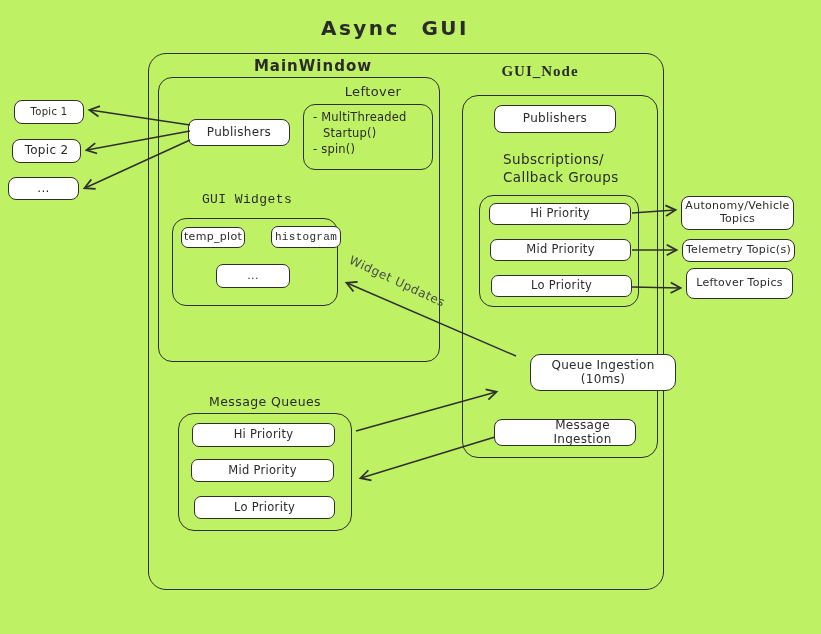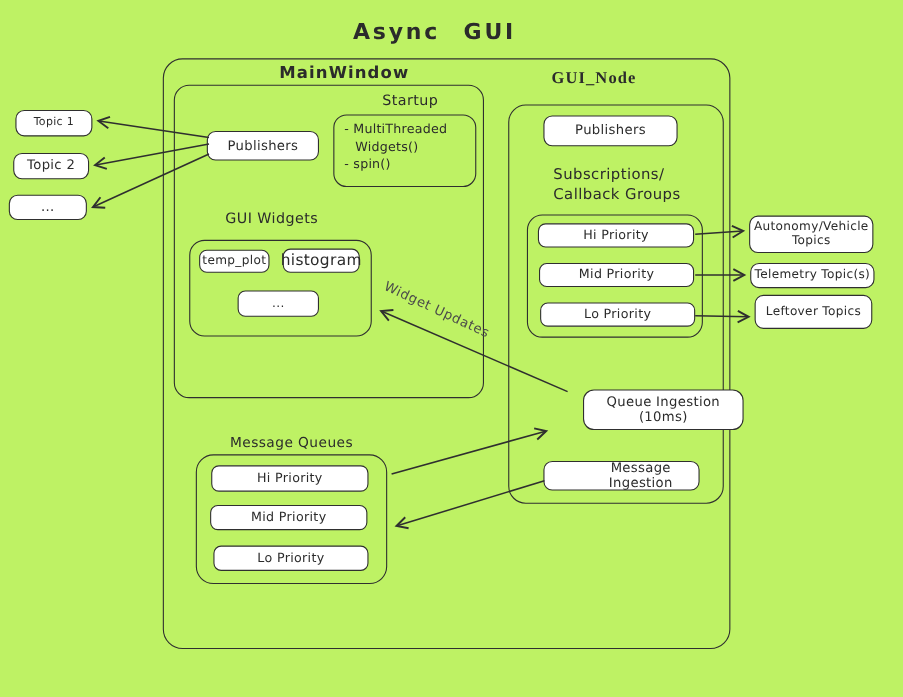--- a/index.html
+++ b/index.html
@@ -97,32 +97,32 @@
 
   <div class="diagram-title">Async GUI</div>
 
   <div class="box container-box" style="left:148px; top:53px; width:516px; height:537px; border-radius:18px;"></div>
 
   <div class="lbl center section-title" style="left:243px; top:57px; width:140px;">MainWindow</div>
   <div class="box container-box" style="left:158px; top:77px; width:282px; height:285px; border-radius:14px;"></div>
 
   <div class="box leaf" style="left:188px; top:119px; width:102px; height:27px; font-size:12px;">Publishers</div>
 
-  <div class="lbl center" style="left:328px; top:84px; width:90px;">Startup</div>
+  <div class="lbl center" style="left:328px; top:84px; width:90px;">Leftover</div>
   <div class="box" style="left:303px; top:104px; width:130px; height:66px; border-radius:12px;"></div>
   <div class="startup-lines">
     <div>- MultiThreaded</div>
-    <div class="indent">Widgets()</div>
+    <div class="indent">Startup()</div>
     <div>- spin()</div>
   </div>
 
-  <div class="lbl center" style="left:185px; top:192px; width:124px;">GUI Widgets</div>
+  <div class="lbl center" style="left:185px; top:192px; width:124px;font-family:Liberation Mono, monospace;">GUI Widgets</div>
   <div class="box" style="left:172px; top:218px; width:166px; height:88px; border-radius:14px;"></div>
   <div class="box leaf" style="left:181px; top:227px; width:64px; height:21px; font-size:11px; border-radius:7px;text-align:right;">temp_plot</div>
-  <div class="box leaf" style="left:257px; top:226px; width:70px; height:22px; font-size:14px; border-radius:7px;">histogram</div>
+  <div class="box leaf" style="left:271px; top:226px; width:70px; height:22px; font-size:11px; border-radius:7px;font-family:Liberation Mono, monospace;">histogram</div>
   <div class="box leaf" style="left:216px; top:264px; width:74px; height:24px; font-size:11px; border-radius:7px;">...</div>
 
   <div class="box leaf" style="left:14px; top:100px; width:70px; height:24px; font-size:10px;">Topic 1</div>
   <div class="box leaf" style="left:12px; top:139px; width:69px; height:24px; font-size:12px;">Topic 2</div>
   <div class="box leaf" style="left:8px; top:177px; width:71px; height:23px; font-size:12px;">...</div>
 
   <div class="lbl center section-title" style="left:470px; top:63px; width:140px;font-family:Liberation Serif, serif;">GUI_Node</div>
   <div class="box container-box" style="left:462px; top:95px; width:196px; height:363px; border-radius:16px;"></div>
 
   <div class="box leaf" style="left:494px; top:105px; width:122px; height:28px; font-size:12px;">Publishers</div>

